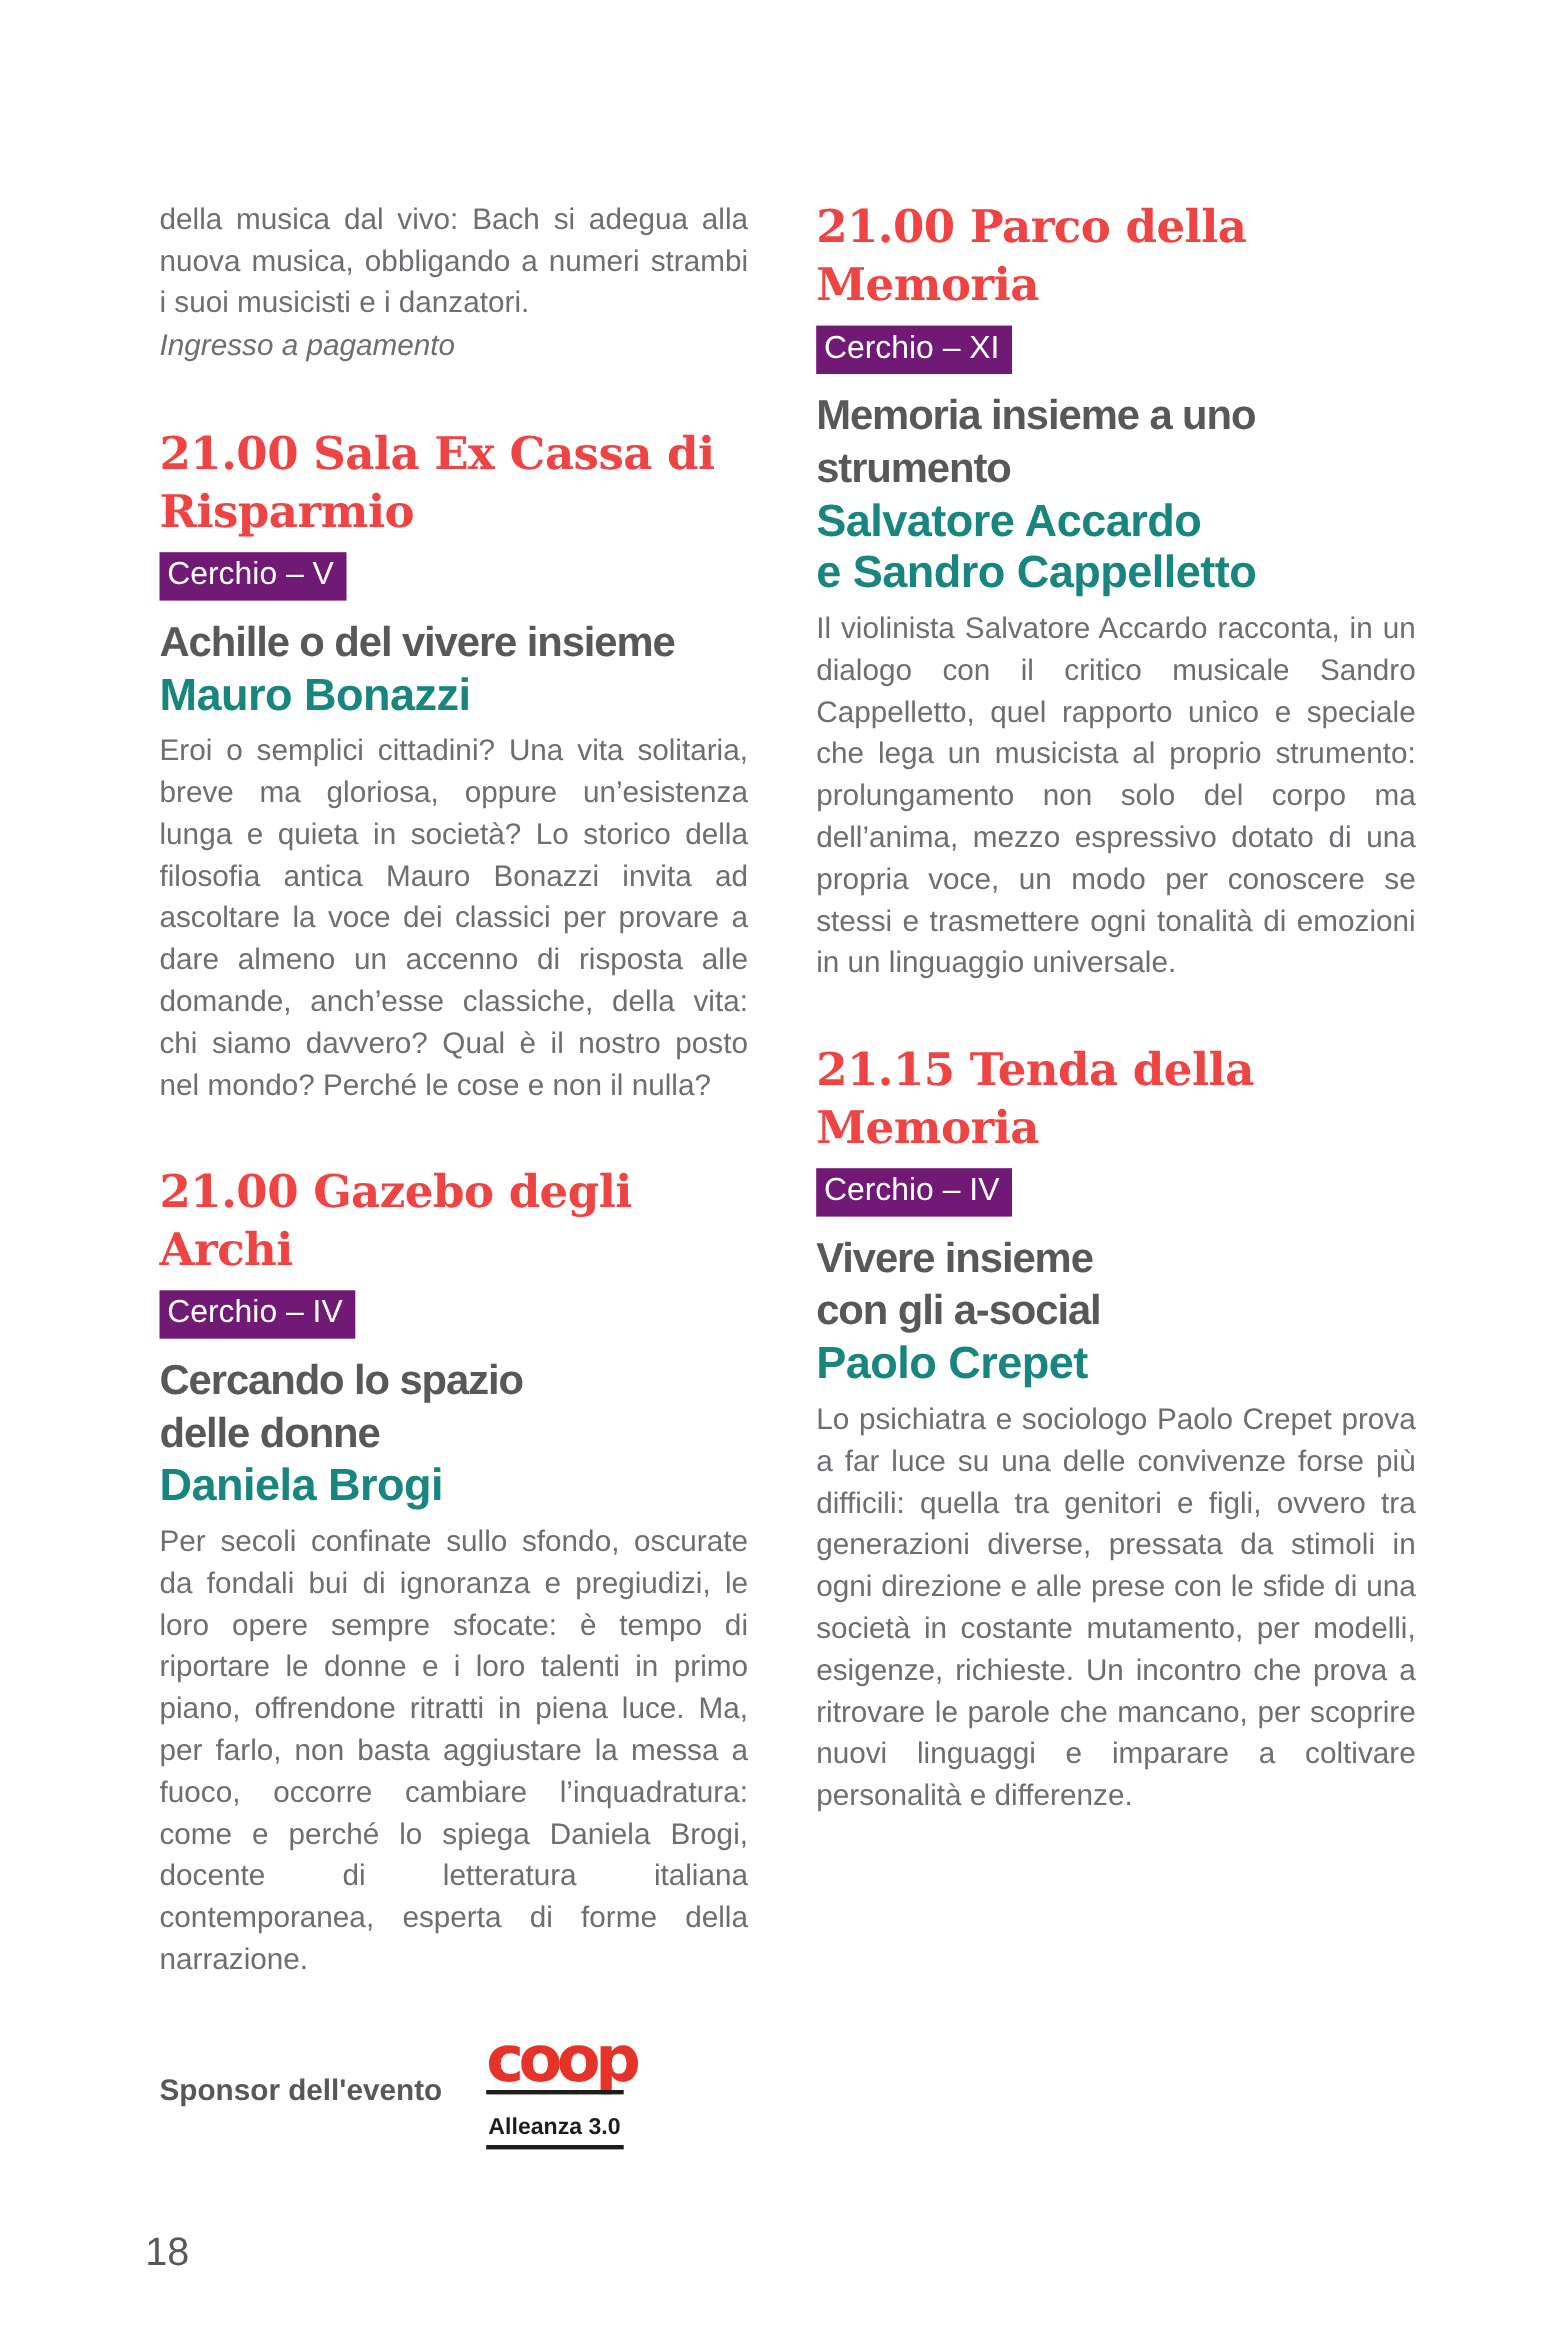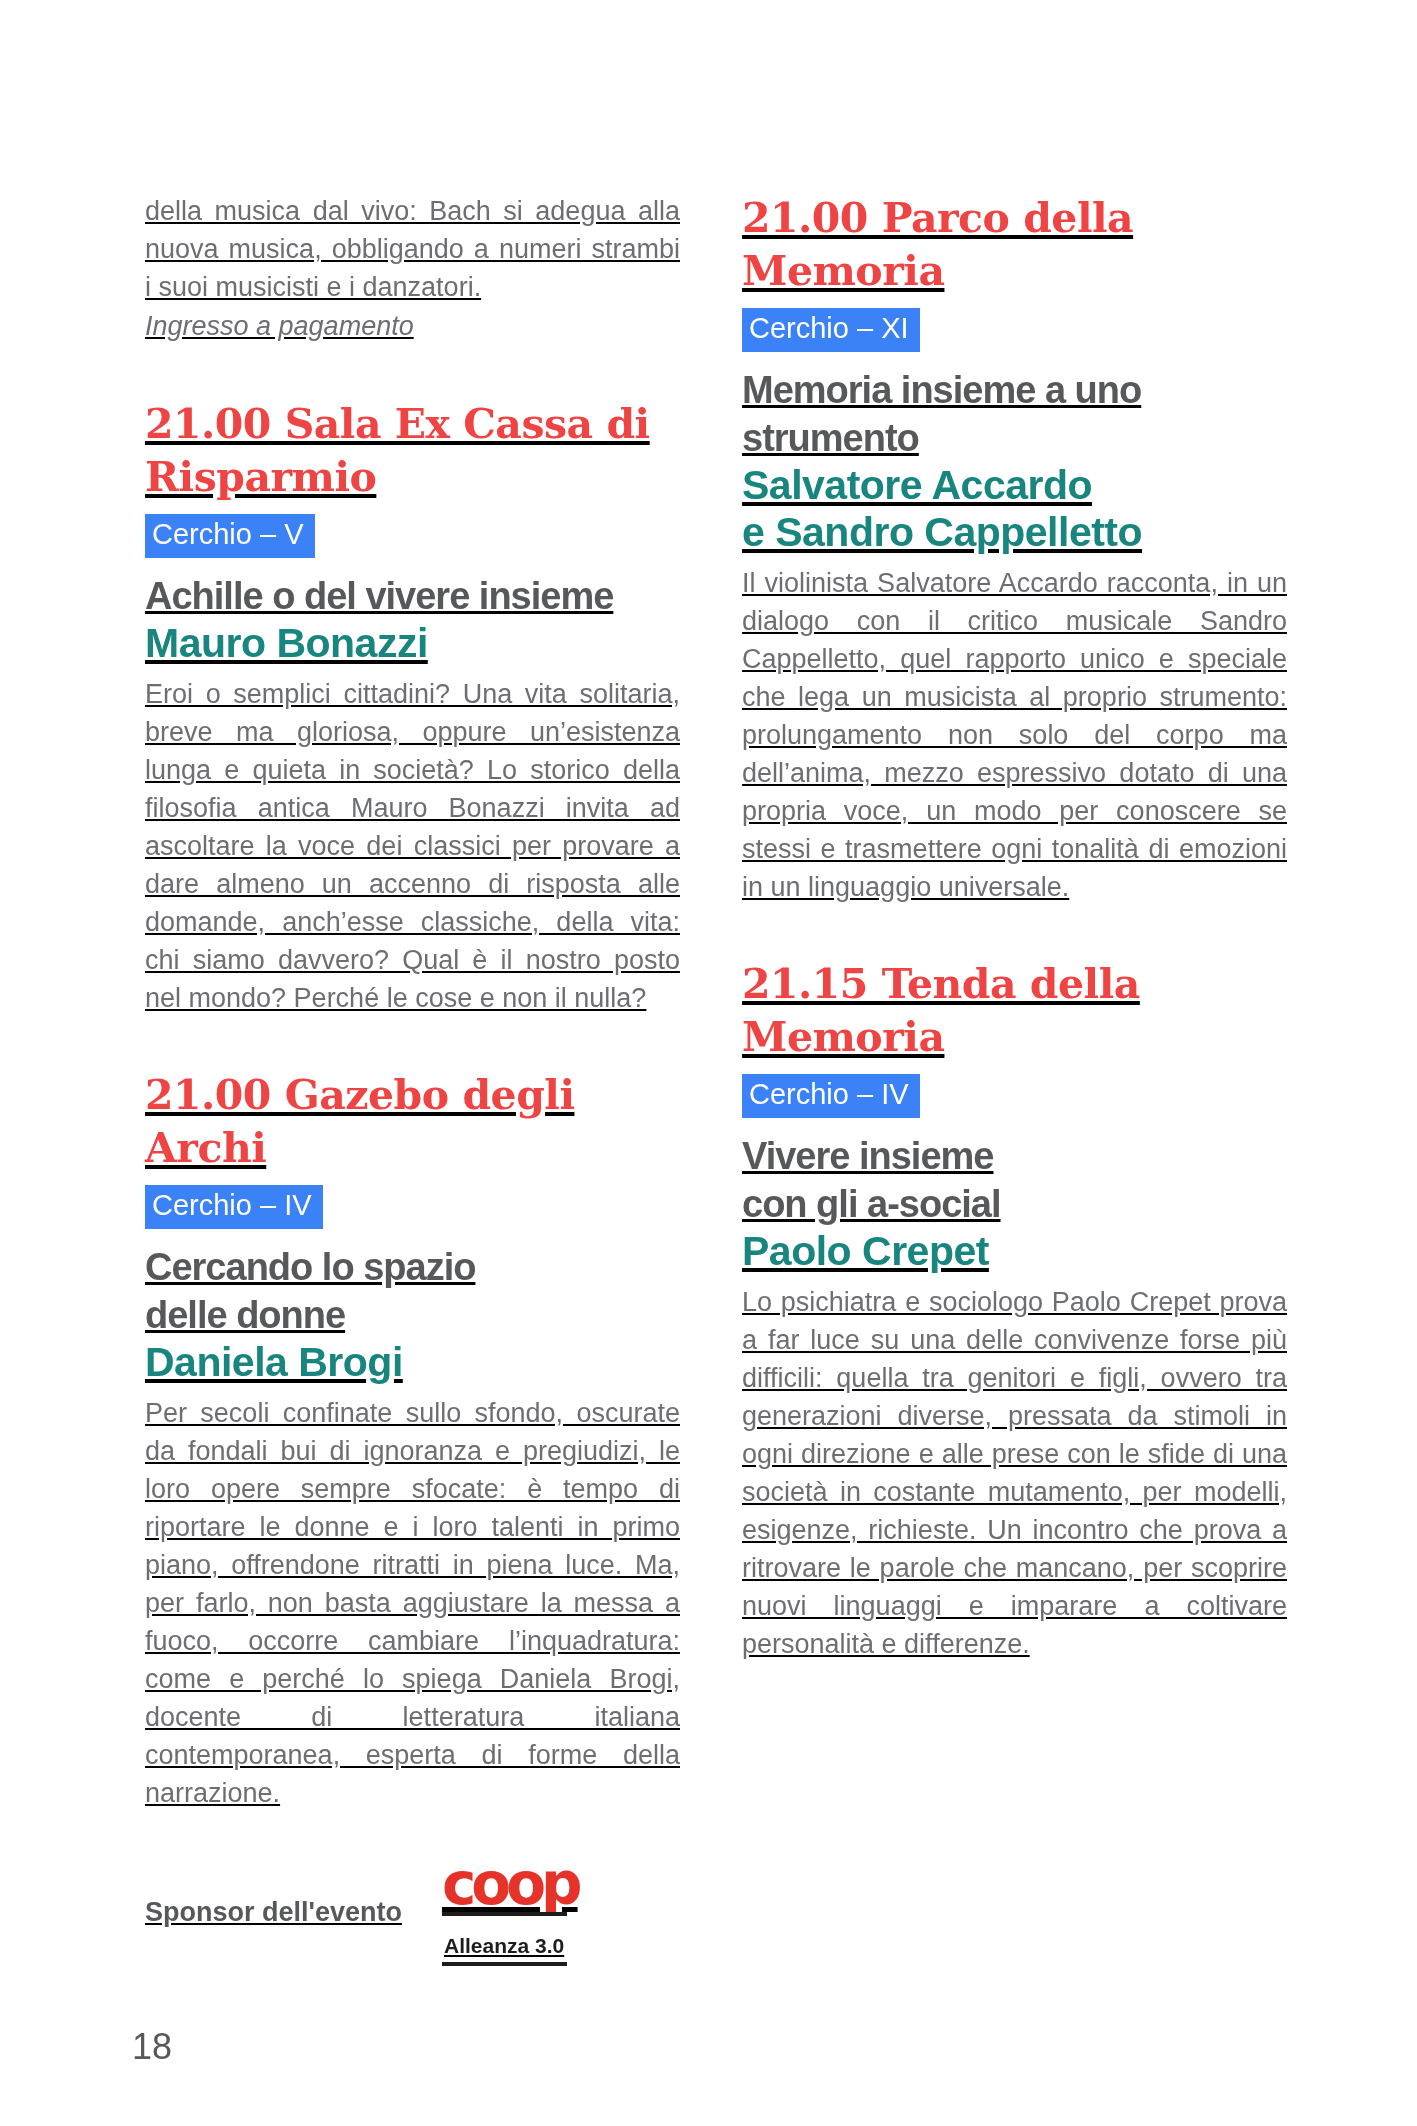--- a/index.html
+++ b/index.html
@@ -9,22 +9,21 @@
   }
   body {
     width: 1417px;
     height: 2126px;
     position: relative;
     overflow: hidden;
     font-family: "Liberation Sans", sans-serif;
   }
   .col {
     position: absolute;
-    top: 192px;
-    text-decoration: underline;
+    top: 180px;
   }
   .col-left  { left: 145px; width: 535px; }
   .col-right { left: 742px; width: 545px; }
 
   .desc, .intro-text {
     font-size: 27px;
     line-height: 38px;
     text-align: justify;
     color: #6d6e71;
     margin: 0;
@@ -44,21 +43,21 @@
     font-weight: 700;
     font-size: 41px;
     line-height: 53px;
     letter-spacing: -0.5px;
     color: #ef4444;
     margin: 0 0 10px 0;
     white-space: pre-line;
   }
   .badge {
     display: inline-block;
-    background: #3b82f6;
+    background: #701a75;
     color: #ffffff;
     font-size: 29px;
     line-height: 1;
     padding: 6px 11px 9px 7px;
     margin: 0 0 14px 0;
   }
   .title {
     font-weight: 700;
     font-size: 38px;
     line-height: 48px;

